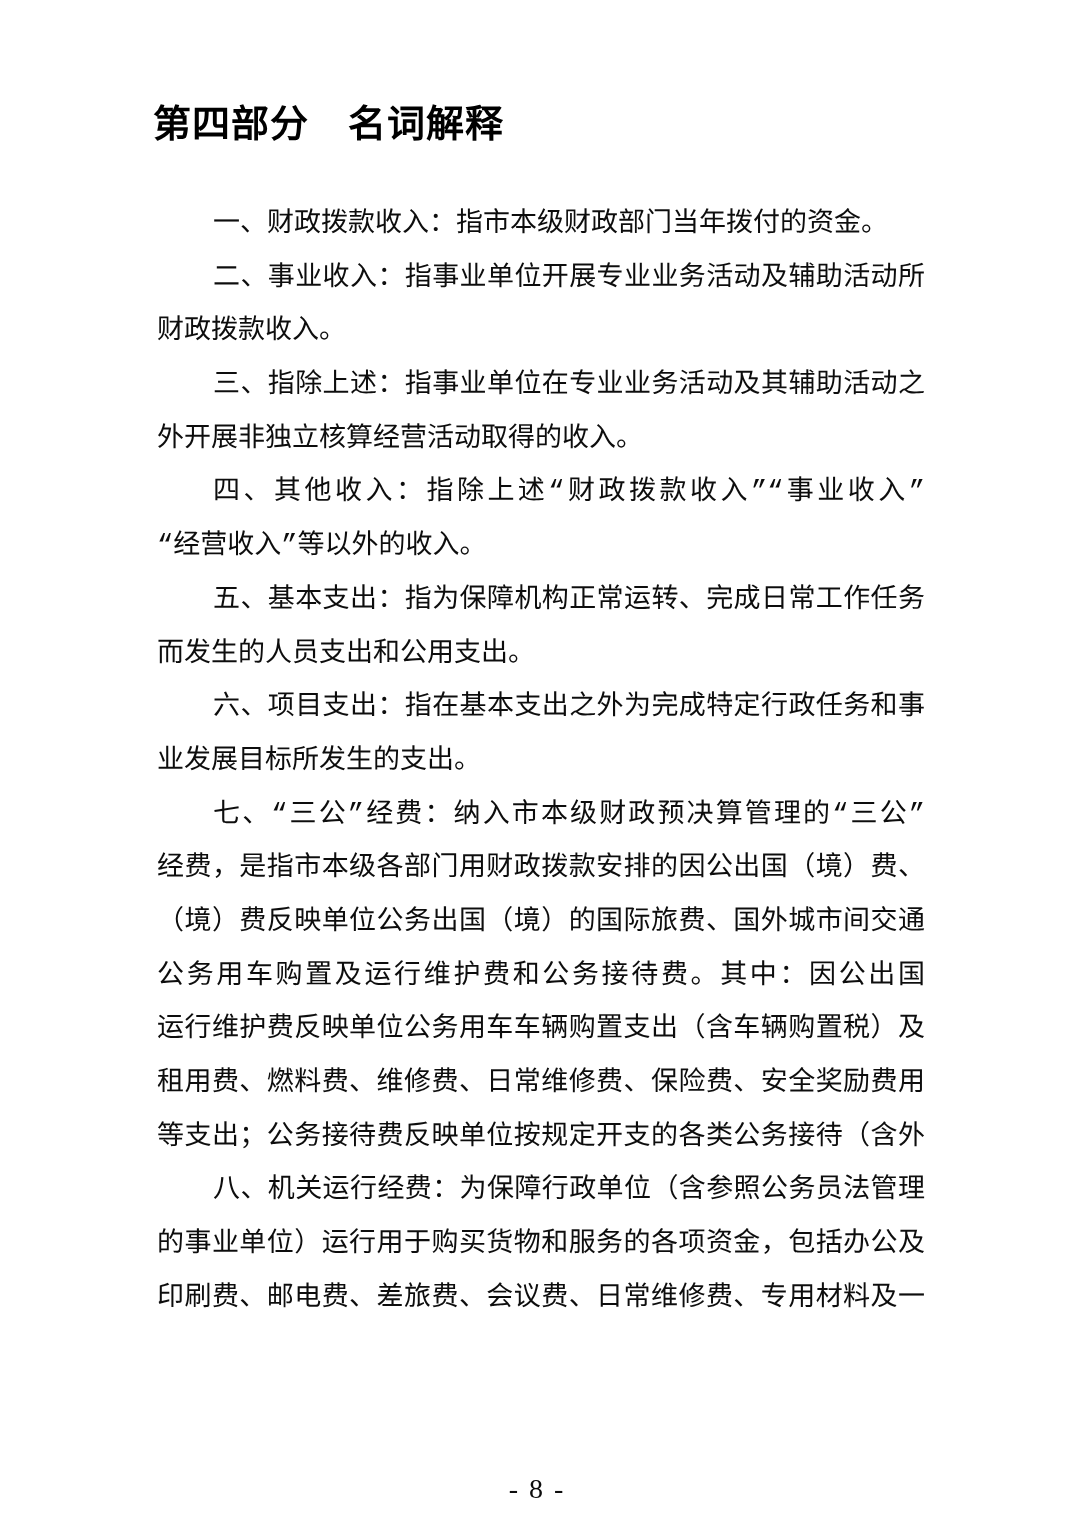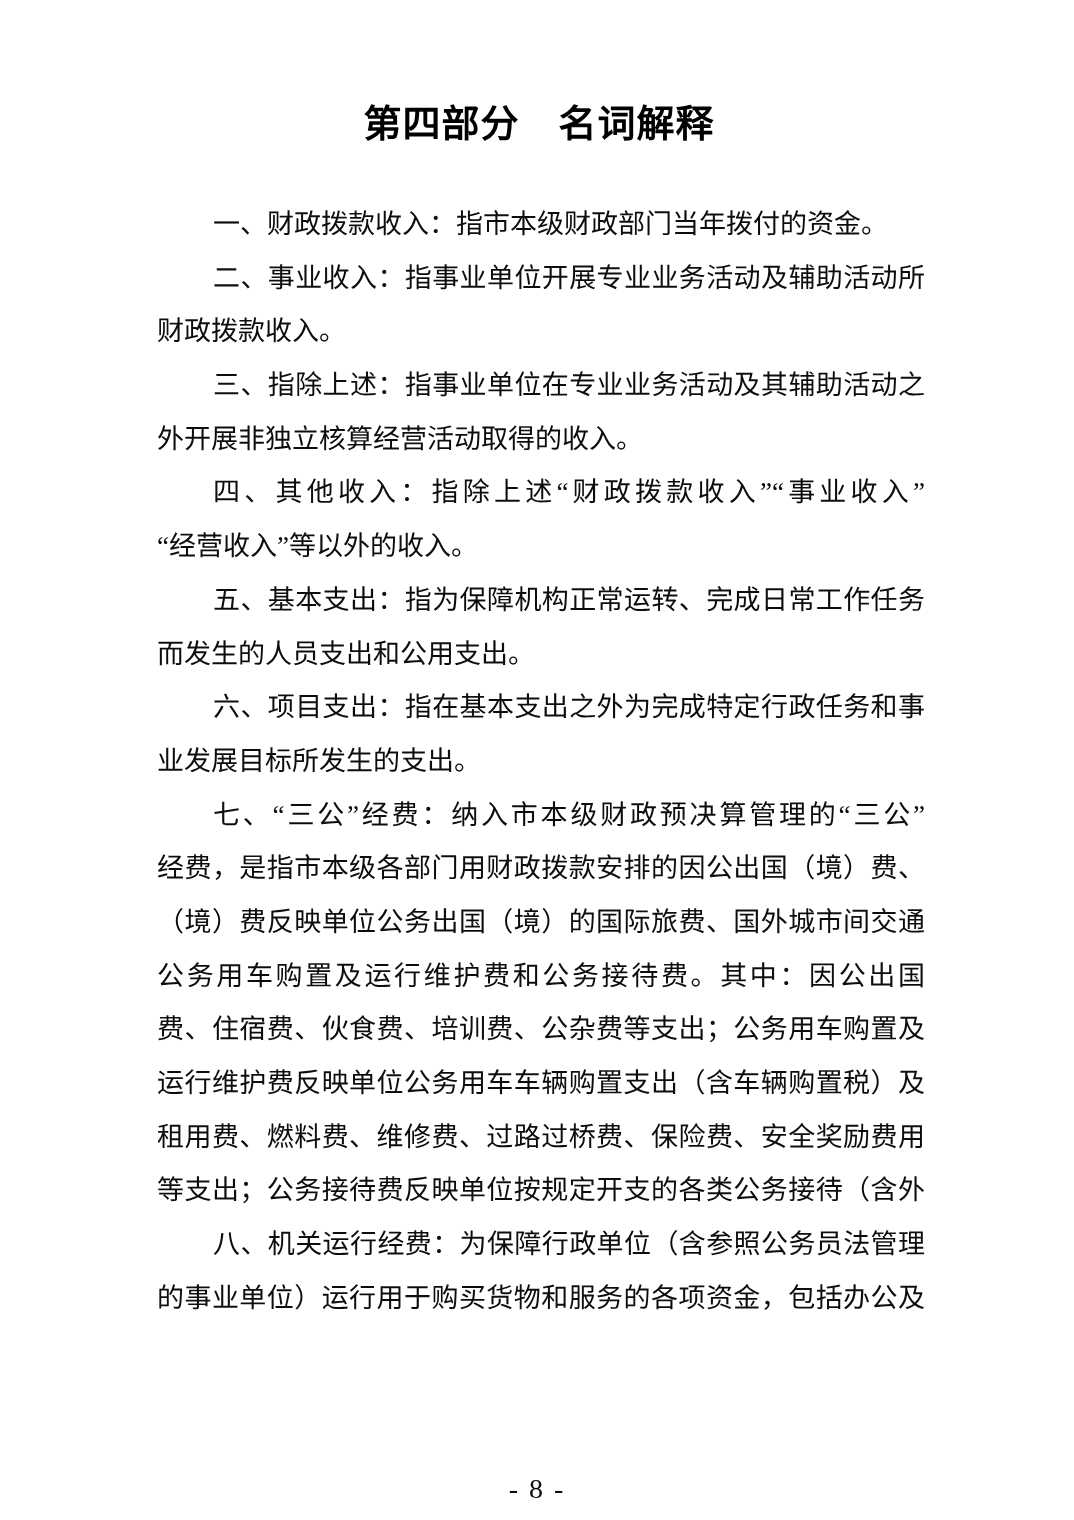--- a/index.html
+++ b/index.html
@@ -11,34 +11,33 @@
     position: relative;
     width: 1074px;
     height: 1520px;
     background: #ffffff;
     overflow: hidden;
     color: #000000;
   }
   .doc-title {
     margin: 102px 0 0 153px;
     width: 772px;
-    text-align: center;
     font-family: "Liberation Sans", sans-serif;
     font-weight: bold;
     font-size: 38px;
     line-height: 44px;
     letter-spacing: 1px;
     color: #000000;
   }
   .doc-body {
     margin: 52px 0 0 157px;
     width: 768px;
   }
   .line {
-    font-family: Liberation Serif, serif;
+    font-family: Liberation Mono, monospace;
     font-size: 27px;
     height: 53.7px;
     line-height: 53.7px;
     color: #0d0d0d;
     text-align: left;
   }
   .line.indent {
     padding-left: 56px;
   }
   .line.full {
@@ -74,22 +73,22 @@
       <div class="line indent full">四、其他收入：指除上述“财政拨款收入”“事业收入”</div>
       <div class="line">“经营收入”等以外的收入。</div>
       <div class="line indent full">五、基本支出：指为保障机构正常运转、完成日常工作任务</div>
       <div class="line">而发生的人员支出和公用支出。</div>
       <div class="line indent full">六、项目支出：指在基本支出之外为完成特定行政任务和事</div>
       <div class="line">业发展目标所发生的支出。</div>
       <div class="line indent full">七、“三公”经费：纳入市本级财政预决算管理的“三公”</div>
       <div class="line full">经费，是指市本级各部门用财政拨款安排的因公出国（境）费、</div>
       <div class="line full">（境）费反映单位公务出国（境）的国际旅费、国外城市间交通</div>
       <div class="line full">公务用车购置及运行维护费和公务接待费。其中：因公出国</div>
-      <div class="line full">费、住宿费、伙食费、培训费、公杂费等支出；公务用车购置及</div>
       <div class="line full">运行维护费反映单位公务用车车辆购置支出（含车辆购置税）及</div>
-      <div class="line full">租用费、燃料费、维修费、过路过桥费、保险费、安全奖励费用</div>
+      <div class="line full">租用费、燃料费、维修费、日常维修费、保险费、安全奖励费用</div>
       <div class="line full">等支出；公务接待费反映单位按规定开支的各类公务接待（含外</div>
       <div class="line indent full">八、机关运行经费：为保障行政单位（含参照公务员法管理</div>
       <div class="line full">的事业单位）运行用于购买货物和服务的各项资金，包括办公及</div>
+      <div class="line full">印刷费、邮电费、差旅费、会议费、日常维修费、专用材料及一</div>
     </div>
 
   <div class="page-number">- 8 -</div>
 </div>
 
 </body></html>

